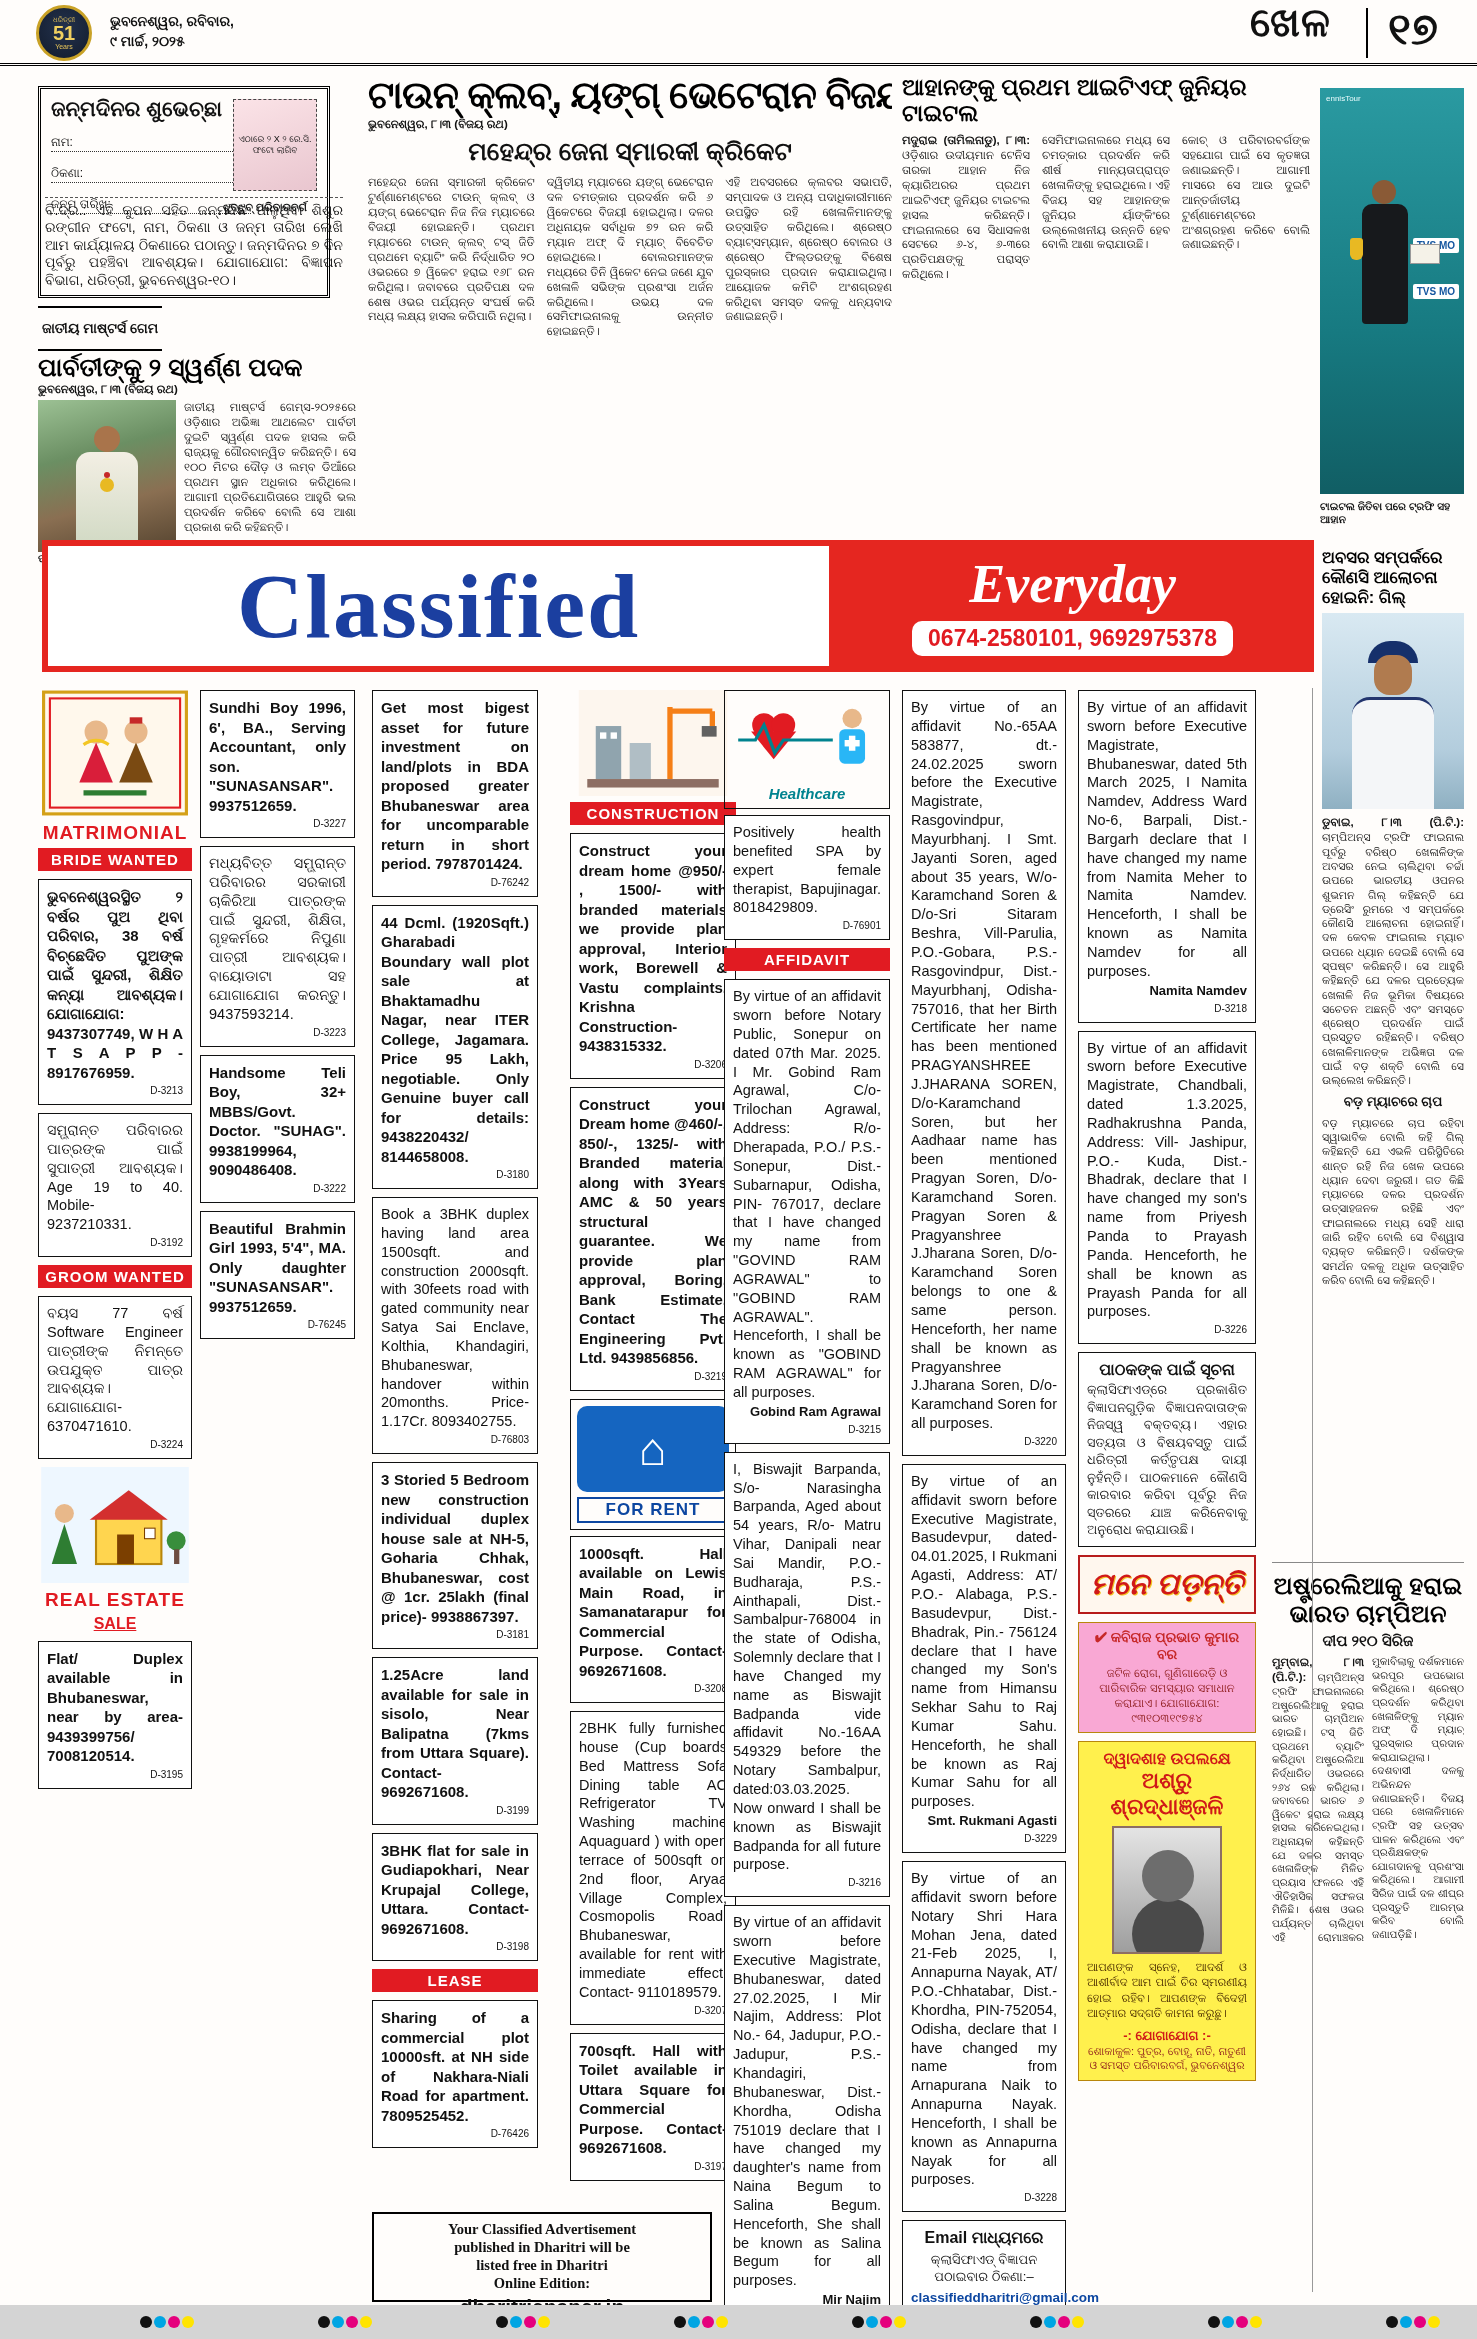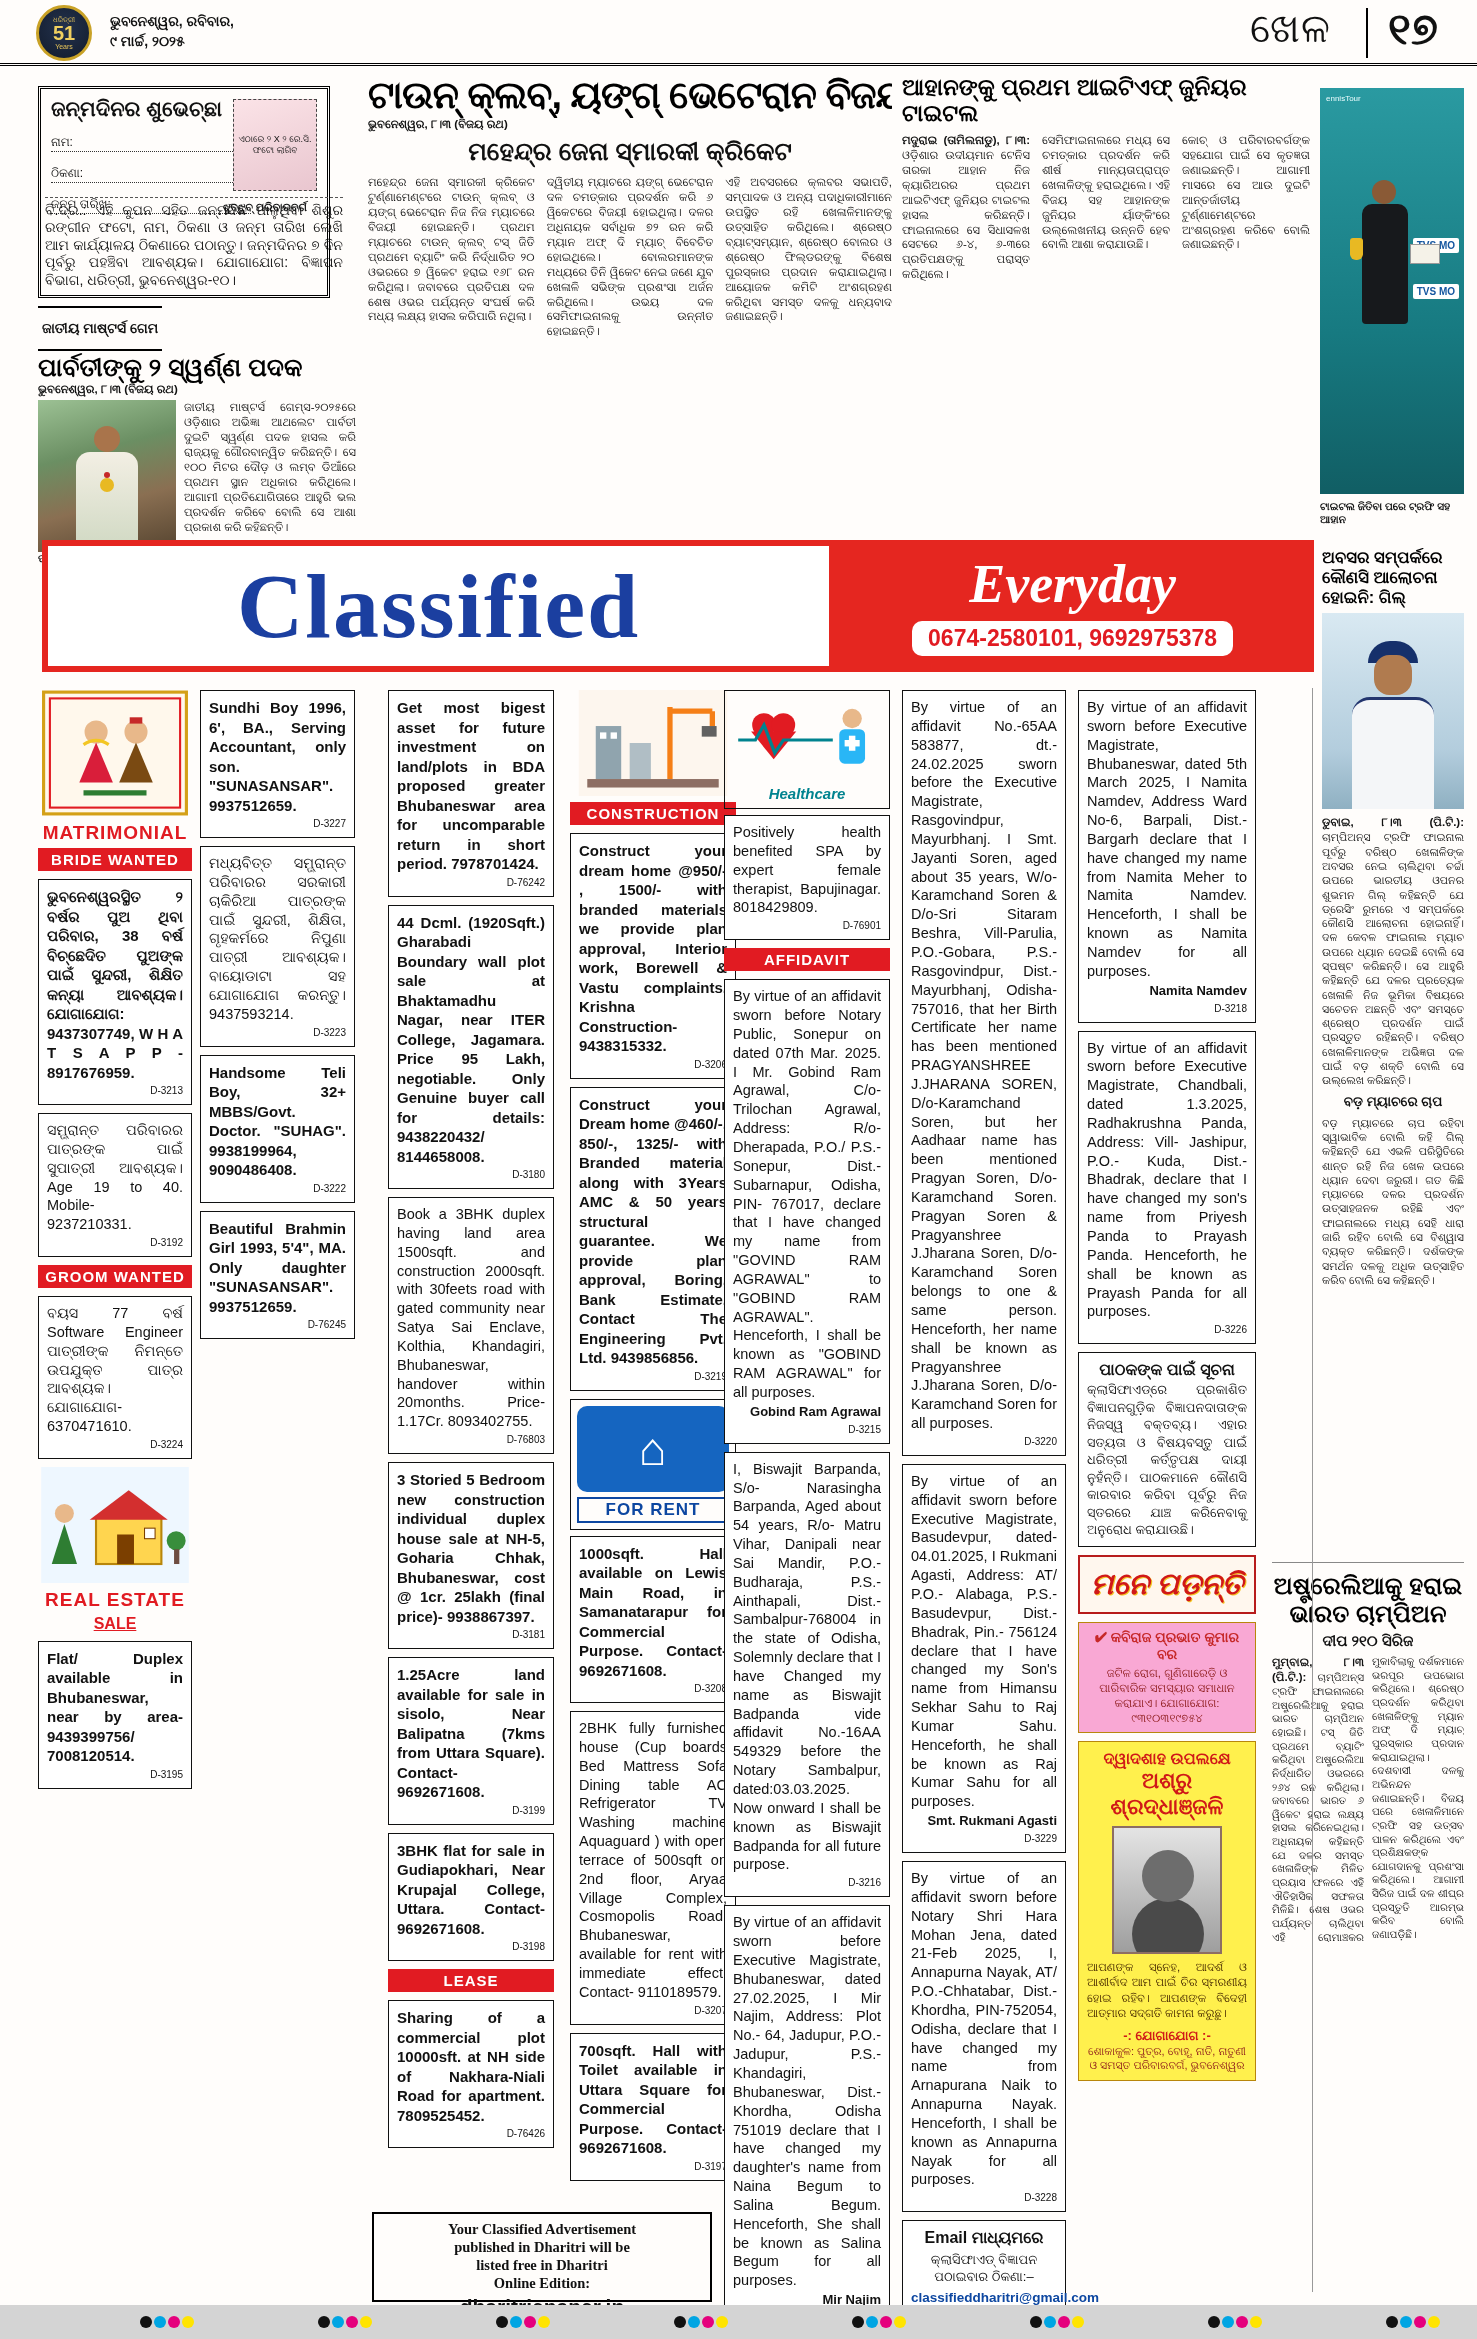--- a/index.html
+++ b/index.html
@@ -13,21 +13,21 @@
 
   
   #masthead { left:0; top:0; width:1477px; height:66px; border-bottom:3px double #000; }
   #logo { position:absolute; left:36px; top:5px; width:56px; height:56px; border-radius:50%;
     background:radial-gradient(circle at 50% 40%, #23324d, #121b2c); border:3px solid #c9a227;
     display:flex; flex-direction:column; align-items:center; justify-content:center; }
   .logo-brand { font-size:7px; color:#e7c55a; line-height:1; }
   .logo-years { font-size:20px; font-weight:bold; color:#f0d060; line-height:1; }
   .logo-sub { font-size:7px; color:#e7c55a; line-height:1; }
   #dateline { position:absolute; left:110px; top:12px; font-size:14px; font-weight:bold; line-height:1.4; }
-  #section-name { position:absolute; left:1250px; top:6px; font-size:40px; font-weight:400; letter-spacing:1px; }
+  #section-name { position:absolute; left:1250px; top:0; font-size:40px; font-weight:700; letter-spacing:1px; }
   #mast-divider { position:absolute; left:1366px; top:8px; width:0; height:50px; border-left:2px solid #000; }
   #page-number { position:absolute; left:1388px; top:4px; font-size:44px; font-weight:900; }
 
   
   #birthday-box { left:38px; top:86px; width:292px; height:212px; border:3px double #000; padding:8px 10px; }
   #birthday-title { font-size:21px; font-weight:bold; width:200px; line-height:1.15; }
   #birthday-photo { position:absolute; right:10px; top:10px; width:84px; height:92px; border:1px dashed #444;
     display:flex; align-items:center; justify-content:center; text-align:center;
     font-size:9px; padding:4px; background:linear-gradient(160deg,#fbe3e7,#e9c6cf); }
   .bday-field { width:200px; font-size:12px; border-bottom:1px dotted #333; margin-top:14px; padding-bottom:2px; }
@@ -103,21 +103,21 @@
   #australia .aus-lead { font-weight:bold; font-size:15px; text-align:center; margin:5px 0; }
   #australia .aus-body { column-count:2; column-gap:8px; font-size:10.5px; line-height:1.3; text-align:justify; height:560px; overflow:hidden; }
 
   
   #vdivider { left:1312px; top:688px; width:0; height:1604px; border-left:1px solid #999; }
 
   
   .adcol { display:flex; flex-direction:column; }
   #col1a { left:38px;  top:690px; width:154px; }
   #col1b { left:200px; top:690px; width:155px; }
-  #col2  { left:388px; top:690px; width:166px; }
+  #col2  { left:372px; top:690px; width:166px; }
   #col3  { left:546px; top:690px; width:166px;margin-left:24px; }
   #col4  { left:724px; top:690px; width:166px; }
   #col5  { left:902px; top:690px; width:164px; height:1600px; }
   #col6  { left:1078px;top:690px; width:178px; }
 
   .ad { border:1px solid #111; padding:7px 8px; margin-bottom:8px; font-size:15px; line-height:1.3;
     text-align:justify; font-weight:bold; background:#fff; }
   .ad.normal { font-weight:normal; font-size:14.5px; }
   .adid { text-align:right; font-size:10px; font-weight:normal; margin-top:2px; }
   .signoff { text-align:right; font-weight:bold; font-size:13px; margin-top:2px; }

